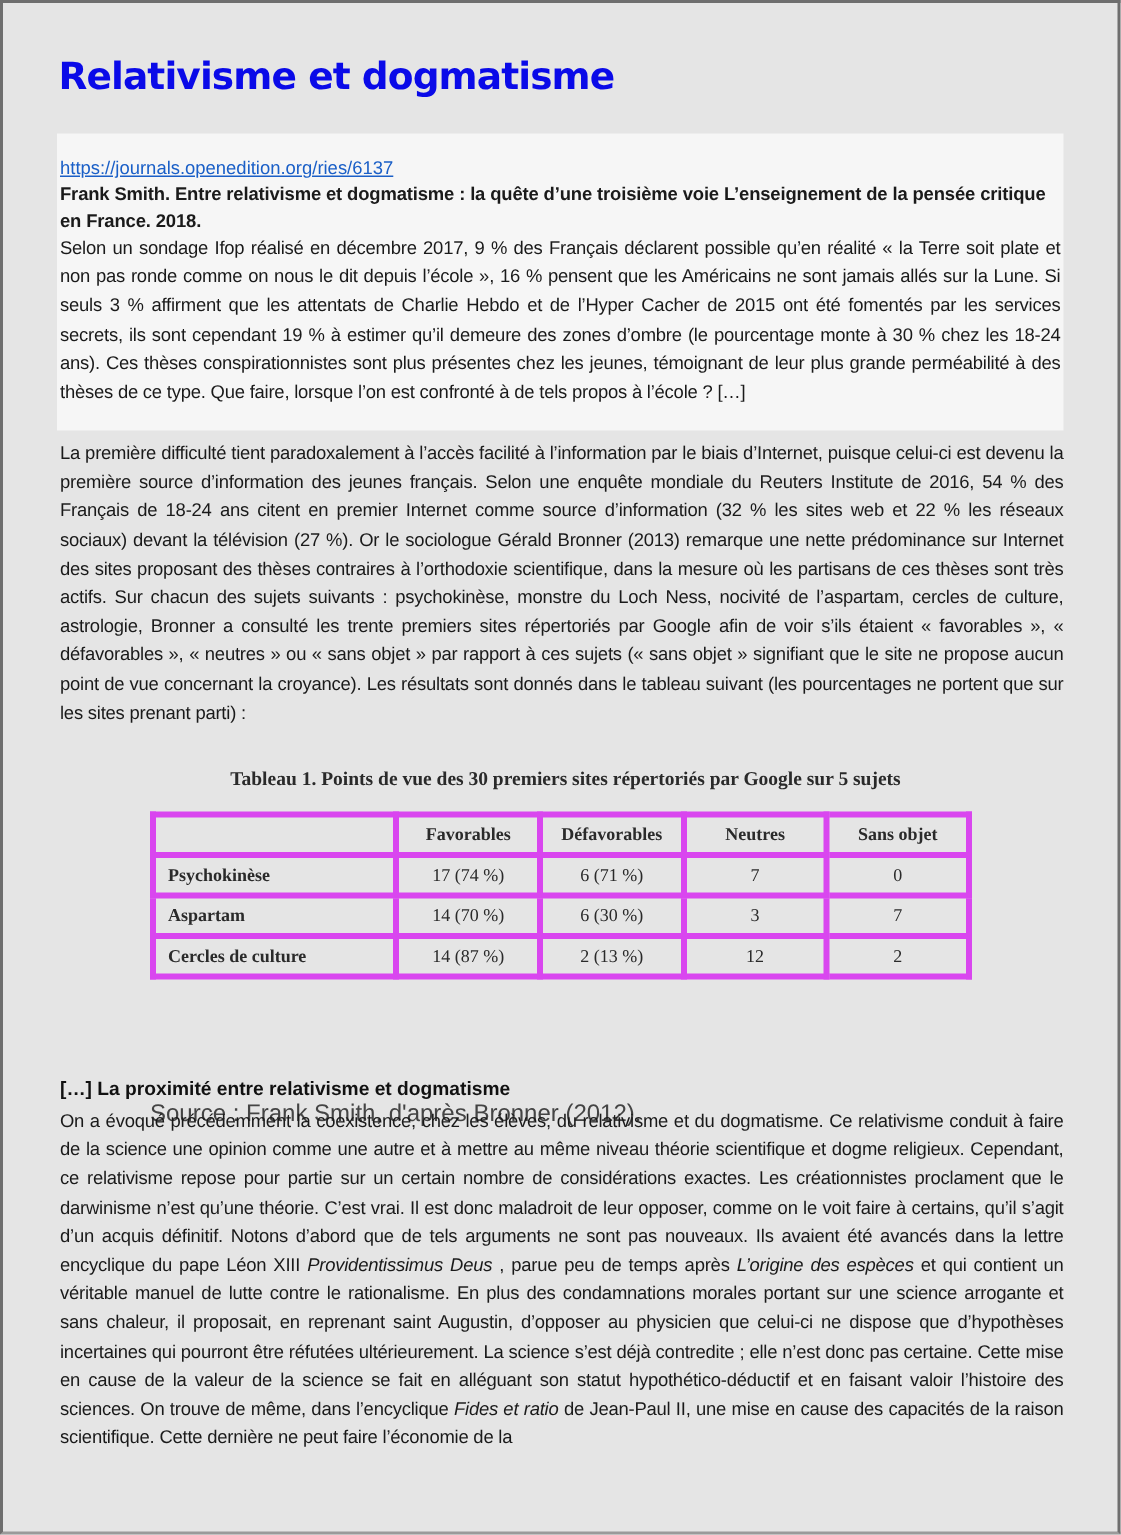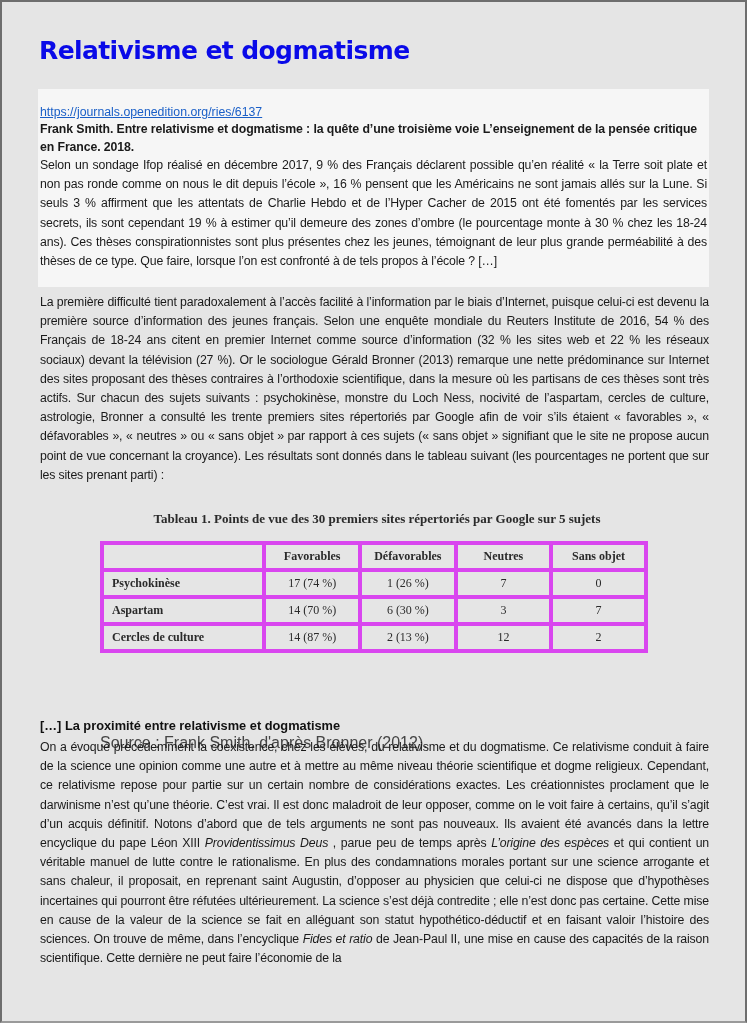--- a/index.html
+++ b/index.html
@@ -108,21 +108,21 @@
         <th>Favorables</th>
         <th>Défavorables</th>
         <th>Neutres</th>
         <th>Sans objet</th>
       </tr>
     </thead>
     <tbody>
       <tr>
         <td class="row-label">Psychokinèse</td>
         <td class="num">17 (74 %)</td>
-        <td class="num">1 (26 %)</td>
+        <td class="num">6 (71 %)</td>
         <td class="num">7</td>
         <td class="num">0</td>
       </tr>
       <tr>
         <td class="row-label">Aspartam</td>
         <td class="num">14 (70 %)</td>
         <td class="num">6 (30 %)</td>
         <td class="num">3</td>
         <td class="num">7</td>
       </tr>

